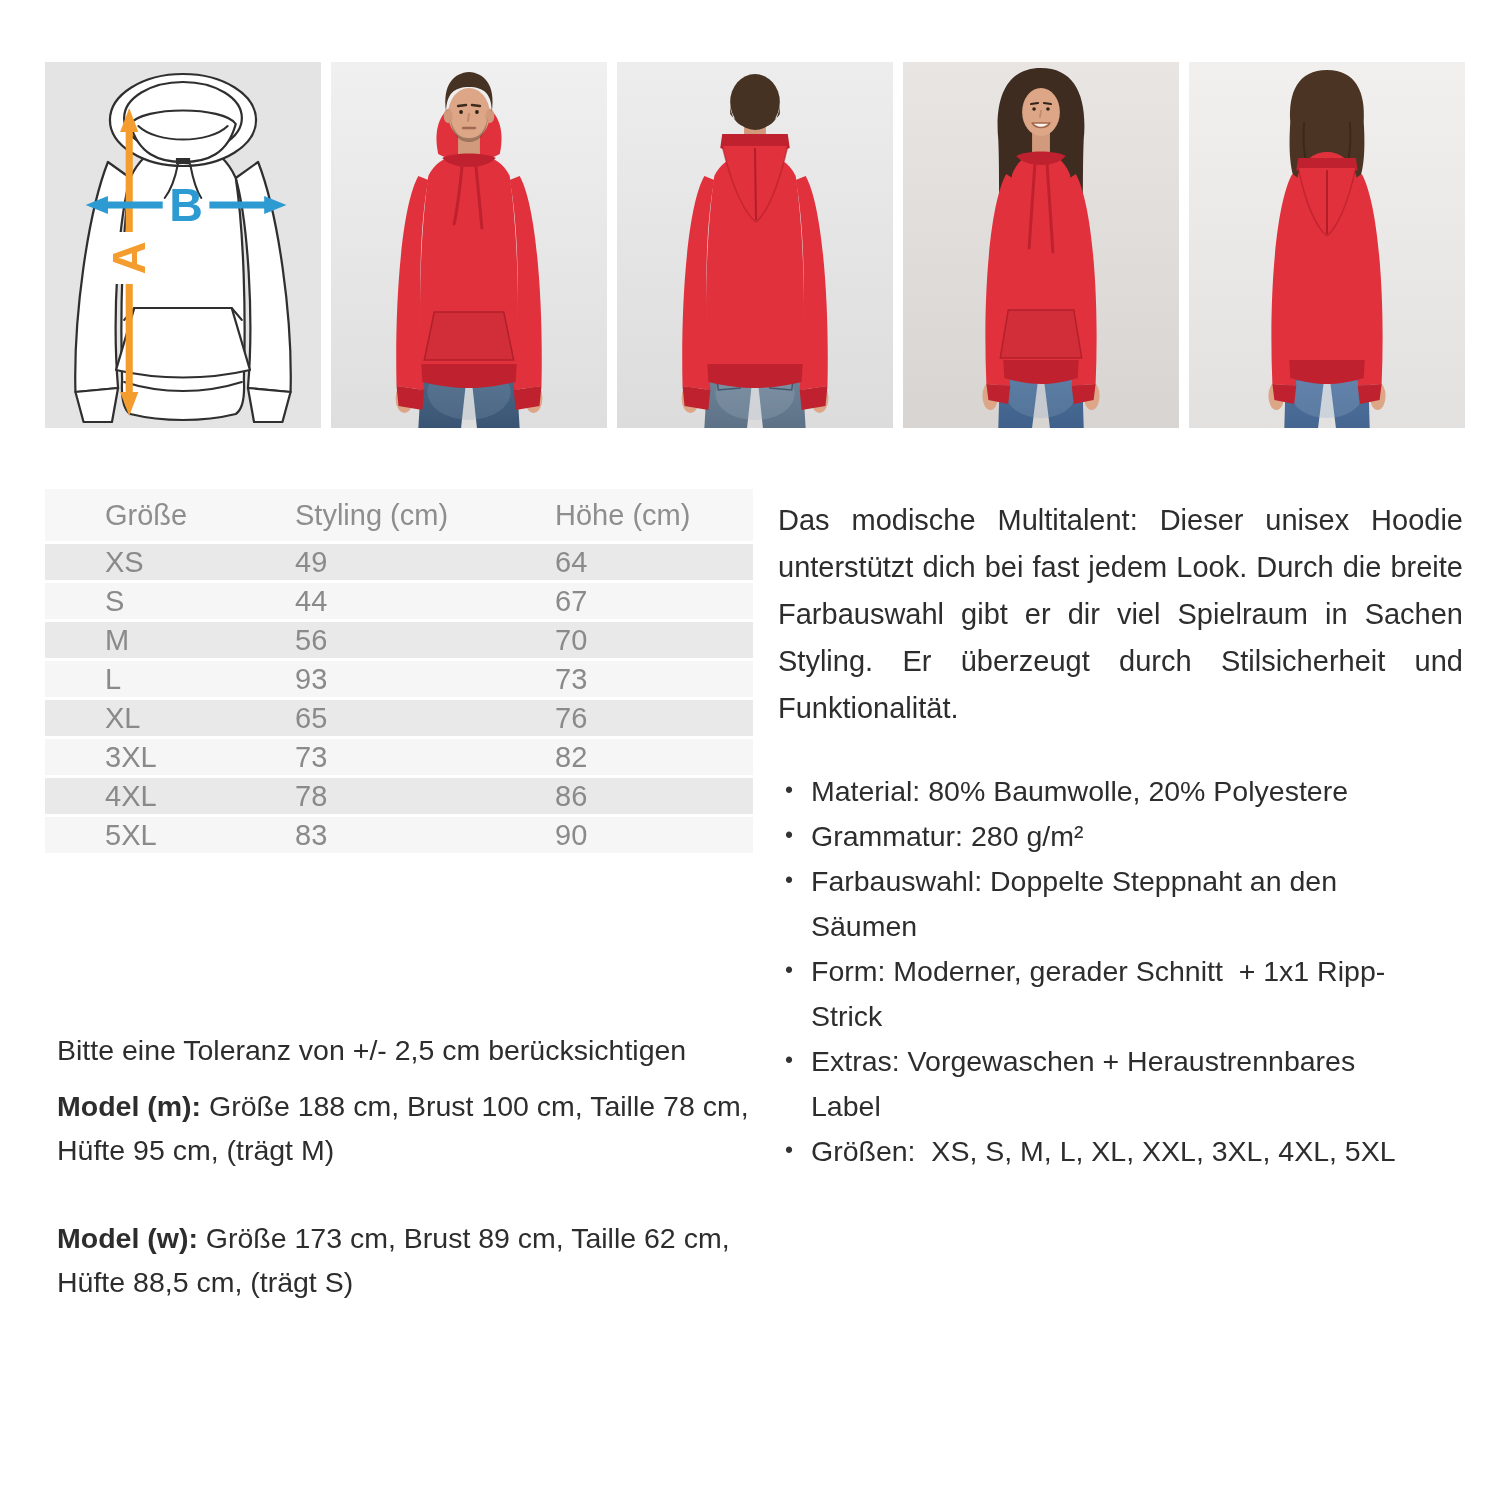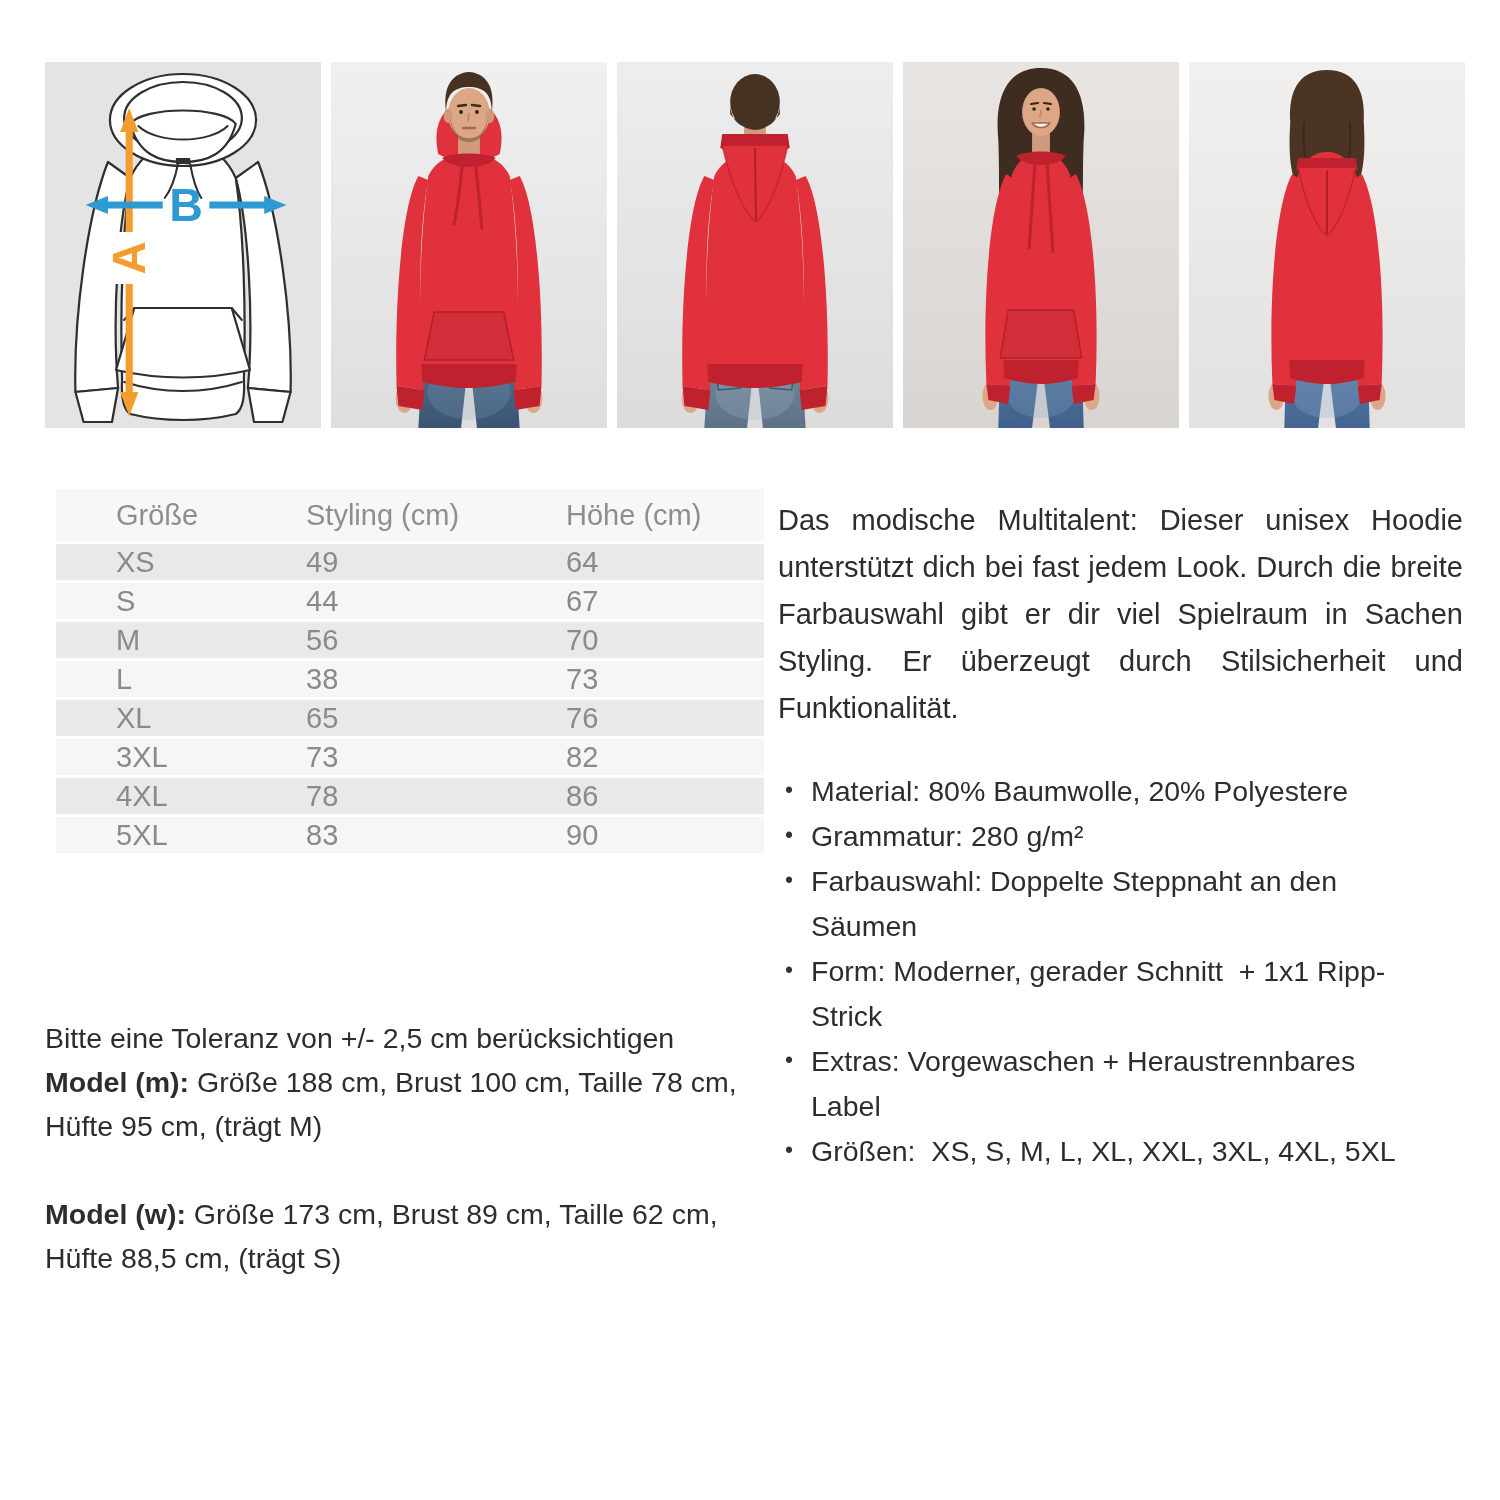--- a/index.html
+++ b/index.html
@@ -16,34 +16,34 @@
   .red-d{fill:var(--hoodie-red-dark,#c2242f);}
   .skin{fill:#dca687;}
   .skin-d{fill:#d29a7c;}
   .hair-m{fill:#463223;}
   .hair-w{fill:#3e2c20;}
   .string{stroke:var(--hoodie-red-dark,#c2242f);stroke-width:3;fill:none;stroke-linecap:round;}
   .sketch{fill:#ffffff;stroke:#2f2f2f;stroke-width:2.2;stroke-linejoin:round;stroke-linecap:round;}
   .sketch-line{fill:none;stroke:#2f2f2f;stroke-width:2;stroke-linecap:round;}
 
   
-  .size-table{position:absolute;left:56px;top:486px;width:708px;
+  .size-table{position:absolute;left:45px;top:486px;width:708px;
               border-collapse:separate;border-spacing:0 3px;table-layout:fixed;}
   .size-table col.c1{width:190px;} .size-table col.c2{width:260px;} .size-table col.c3{width:258px;}
   .size-table th{height:52px;background:#f7f7f7;color:#8e8e8e;font-weight:400;
                  text-align:left;padding:0 0 0 60px;font-size:29px;}
   .size-table td{height:36px;color:var(--table-text,#8a8a8a);text-align:left;
                  padding:0 0 0 60px;font-size:29px;}
   .size-table tbody tr:nth-child(odd)  td{background:var(--table-row-dark,#e9e9e9);}
   .size-table tbody tr:nth-child(even) td{background:var(--table-row-light,#f6f6f6);}
 
   
   .notes{position:absolute;left:45px;top:1016px;width:735px;
          font-size:28.5px;line-height:44px;color:var(--body-text,#2d2d2d);}
-  .notes p{margin:0;}
+  .notes p{margin:12px;}
   .notes p.model-w{margin-top:44px;}
   .notes b{font-weight:700;}
 
   
   .description{position:absolute;left:778px;top:497px;width:685px;color:var(--body-text,#2b2b2b);}
   .intro{margin:0;font-size:29px;line-height:47px;text-align:justify;}
   .features{list-style:none;margin:37px 0 17px 0;padding:0;font-size:28.5px;line-height:45px;}
   .features li{position:relative;padding-left:33px;max-width:620px;white-space:pre-wrap;}
   .features li::before{content:"\2022";position:absolute;left:7px;top:-1px;font-size:23px;color:#333;}
   .features li:last-child{white-space:pre;max-width:none;}
@@ -290,21 +290,21 @@
           <td>44</td>
           <td>67</td>
         </tr>
         <tr>
           <td>M</td>
           <td>56</td>
           <td>70</td>
         </tr>
         <tr>
           <td>L</td>
-          <td>38</td>
+          <td>93</td>
           <td>73</td>
         </tr>
         <tr>
           <td>XL</td>
           <td>65</td>
           <td>76</td>
         </tr>
         <tr>
           <td>3XL</td>
           <td>73</td>

